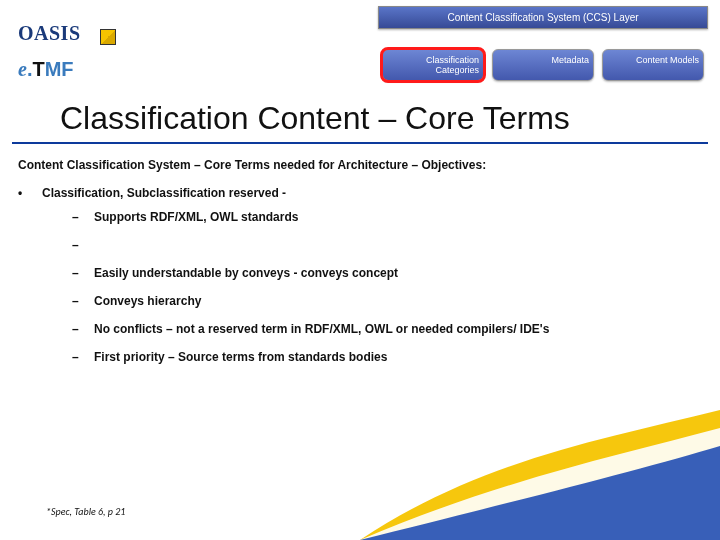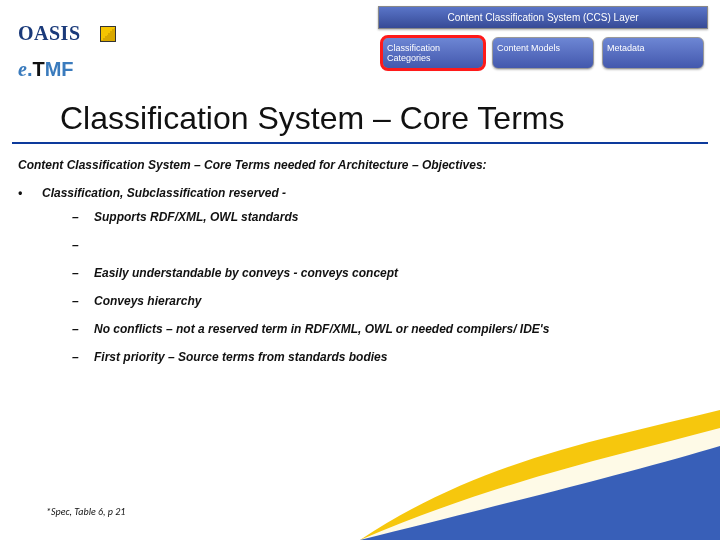--- a/index.html
+++ b/index.html
@@ -15,21 +15,21 @@
     position: relative;
     height: 110px;
   }
   .logo-block {
     position: absolute;
     left: 18px;
     top: 22px;
   }
   .logo-oasis {
     display: flex;
-    align-items: center;
+    align-items: flex-end;
     gap: 17px;
   }
   .logo-oasis .text {
     font-family: Georgia, serif;
     font-weight: bold;
     font-size: 20px;
     letter-spacing: 0.5px;
   }
   .oasis-blue { color: #1a3a7a; }
   .oasis-mark {
@@ -71,23 +71,24 @@
     gap: 8px;
     margin-top: 8px;
     padding: 0 4px;
   }
   .layer-pill {
     flex: 1;
     background: linear-gradient(#6d86d4,#4358ad);
     border: 1px solid #999;
     border-radius: 6px;
     padding: 5px 4px;
-    text-align: left;
+    text-align: right;
     font-size: 9px;
     box-shadow: 0 1px 2px rgba(0,0,0,0.25);
+    margin-top: 12px;
   }
   .layer-pill.hilite {
     outline: 3px solid #ff1a1a;
     outline-offset: -1px;
   }
   .slide-title {
     position: absolute;
     left: 60px;
     top: 100px;
     font-size: 32px;
@@ -104,21 +105,20 @@
     background: #0d3a9c;
   }
   .body-area {
     position: absolute;
     top: 158px;
     left: 18px;
     right: 18px;
     font-size: 12px;
     color: #111;
     font-weight: bold;
-    font-style: italic;
   }
   .subtitle {
     margin-bottom: 14px;
   }
   .bullet-l1 {
     display: flex;
     gap: 18px;
     margin-bottom: 6px;
     margin-top: 4px;
   }
@@ -165,26 +165,26 @@
     </div>
     <div class="logo-etmf">
       <span class="etmf-e">e</span><span class="etmf-dot">.</span><span class="etmf-t">T</span><span class="etmf-mf">MF</span>
     </div>
   </div>
 
   <div class="layer-diagram">
     <div class="layer-top">Content Classification System (CCS) Layer</div>
     <div class="layer-row">
       <div class="layer-pill hilite">Classification Categories</div>
+      <div class="layer-pill">Metadata</div>
       <div class="layer-pill">Content Models</div>
-      <div class="layer-pill">Metadata</div>
-    </div>
-  </div>
-
-  <div class="slide-title">Classification System – Core Terms</div>
+    </div>
+  </div>
+
+  <div class="slide-title">Classification Content – Core Terms</div>
   <div class="title-underline"></div>
 </div>
 
 <div class="body-area">
   <div class="subtitle">Content Classification System – Core Terms needed for Architecture – Objectives:</div>
 
   <div class="bullet-l1">
     <span class="dot">•</span>
     <span>Classification, Subclassification reserved -</span>
   </div>

